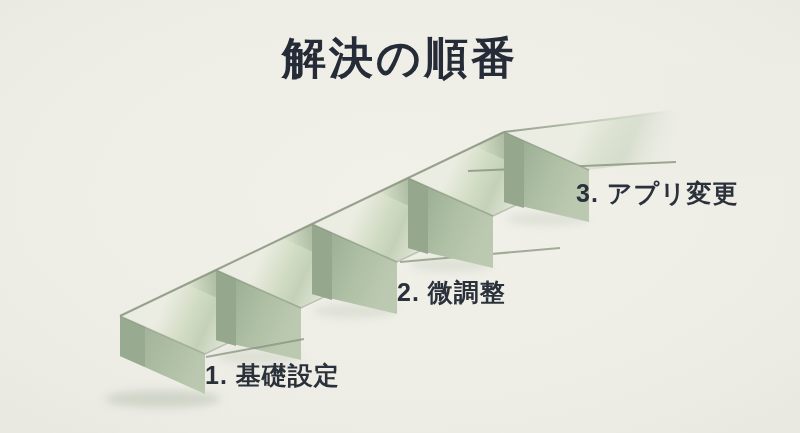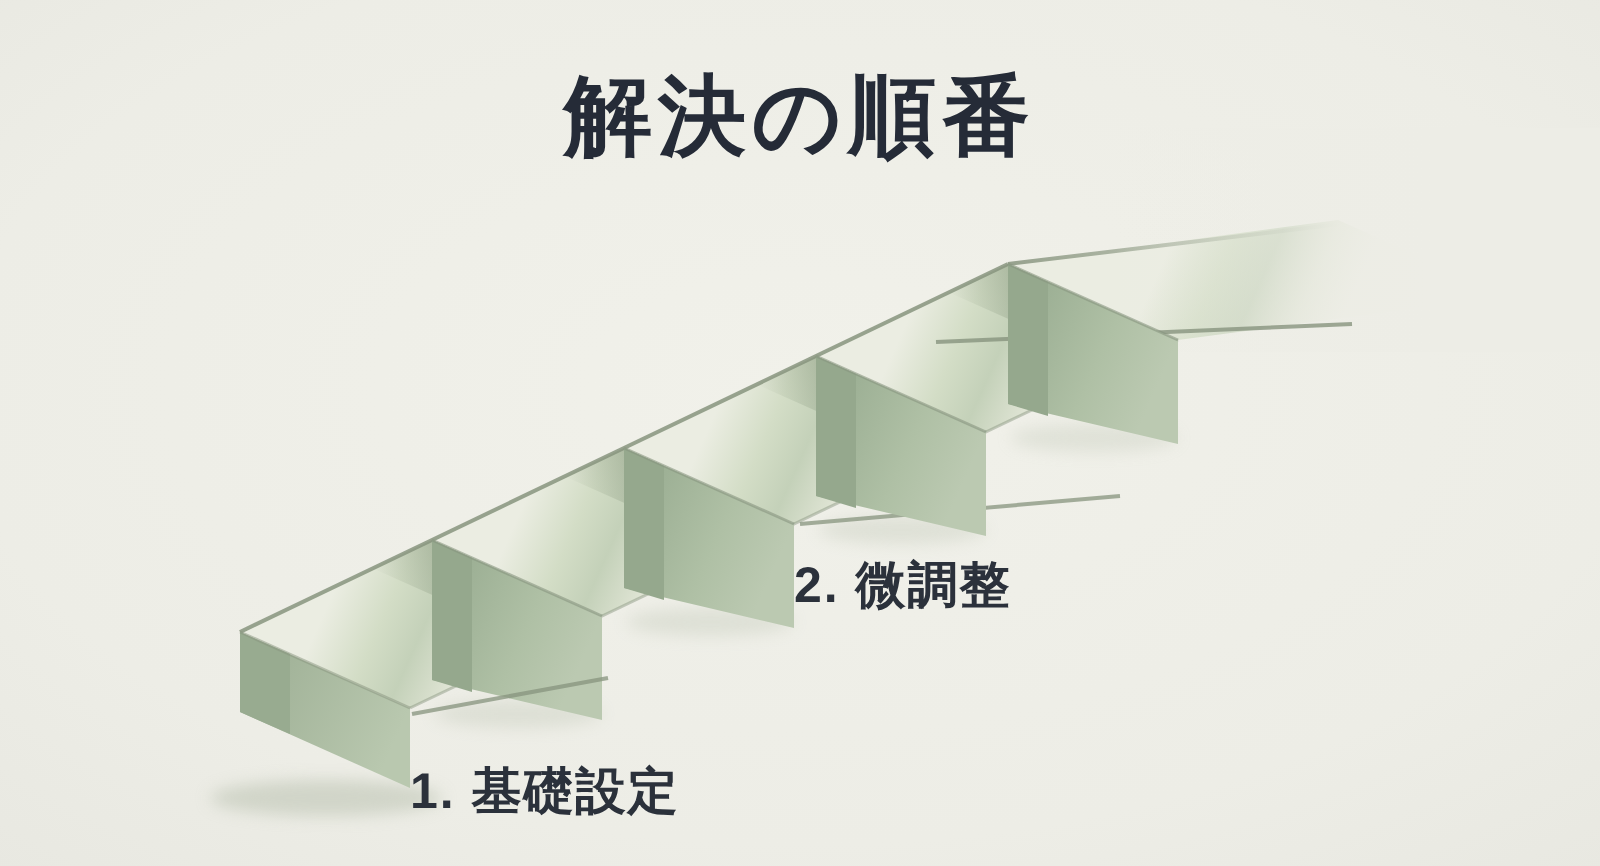--- a/index.html
+++ b/index.html
@@ -37,21 +37,21 @@
   }
   .step-label {
     position: absolute;
     font-size: 25px;
     font-weight: 600;
     letter-spacing: 1px;
     color: #2B313B;
     white-space: nowrap;
     user-select: none;
   }
-  .step-label.l1 { left: 205px; top: 379px; }
+  .step-label.l1 { left: 205px; top: 359px; }
   .step-label.l2 { left: 397px; top: 276px; }
   .step-label.l3 { left: 576px; top: 177px; }
 </style>
 </head>
 <body>
 
 <div class="stage">
 
   <svg width="800" height="433" viewBox="0 0 800 433">
     <defs>
@@ -216,14 +216,15 @@
       <line x1="504" y1="132" x2="589" y2="170" opacity="0.6"></line>
     </g>
 
     <line x1="206" y1="357" x2="304" y2="339" stroke="#87947E" stroke-width="2" opacity="0.75"></line>
   </svg>
 
   <div class="page-title">解決の順番</div>
 
   <div class="step-label l1">1. 基礎設定</div>
   <div class="step-label l2">2. 微調整</div>
+  <div class="step-label l3">3. アプリ変更</div>
 
 </div>
 
 </body></html>

